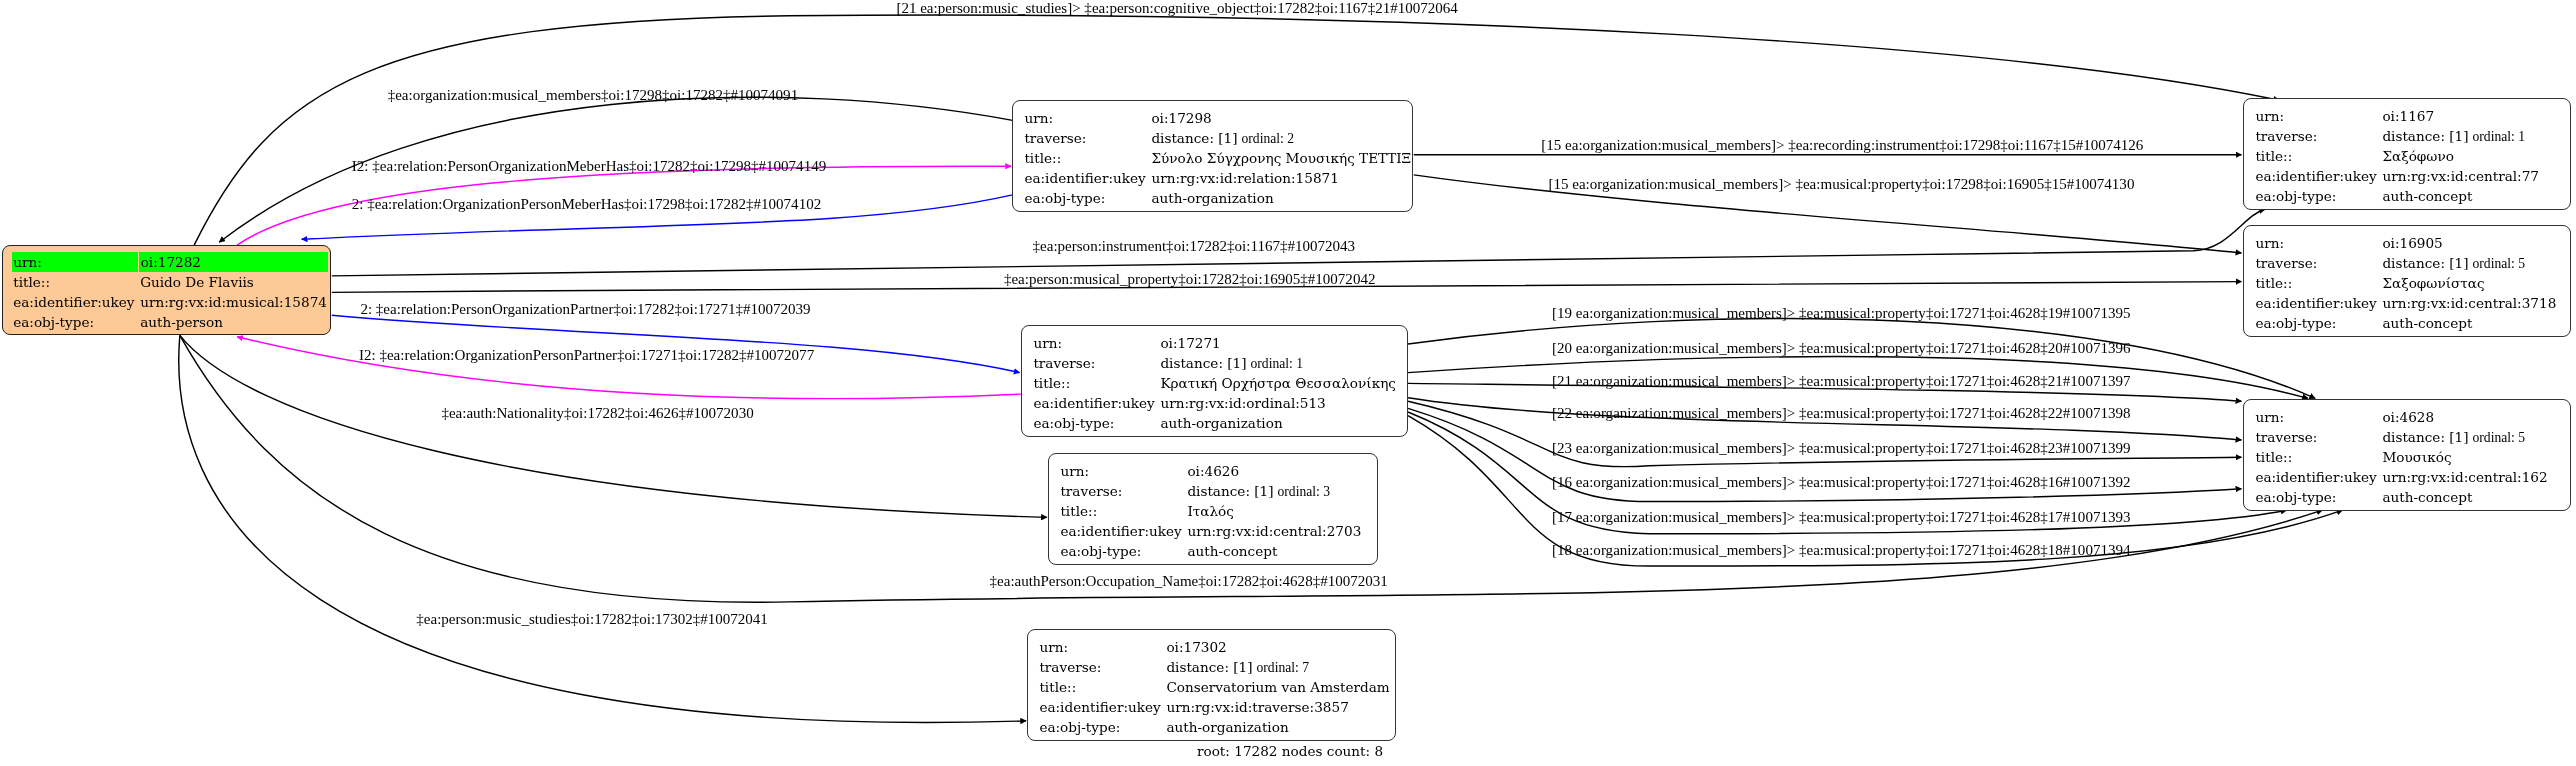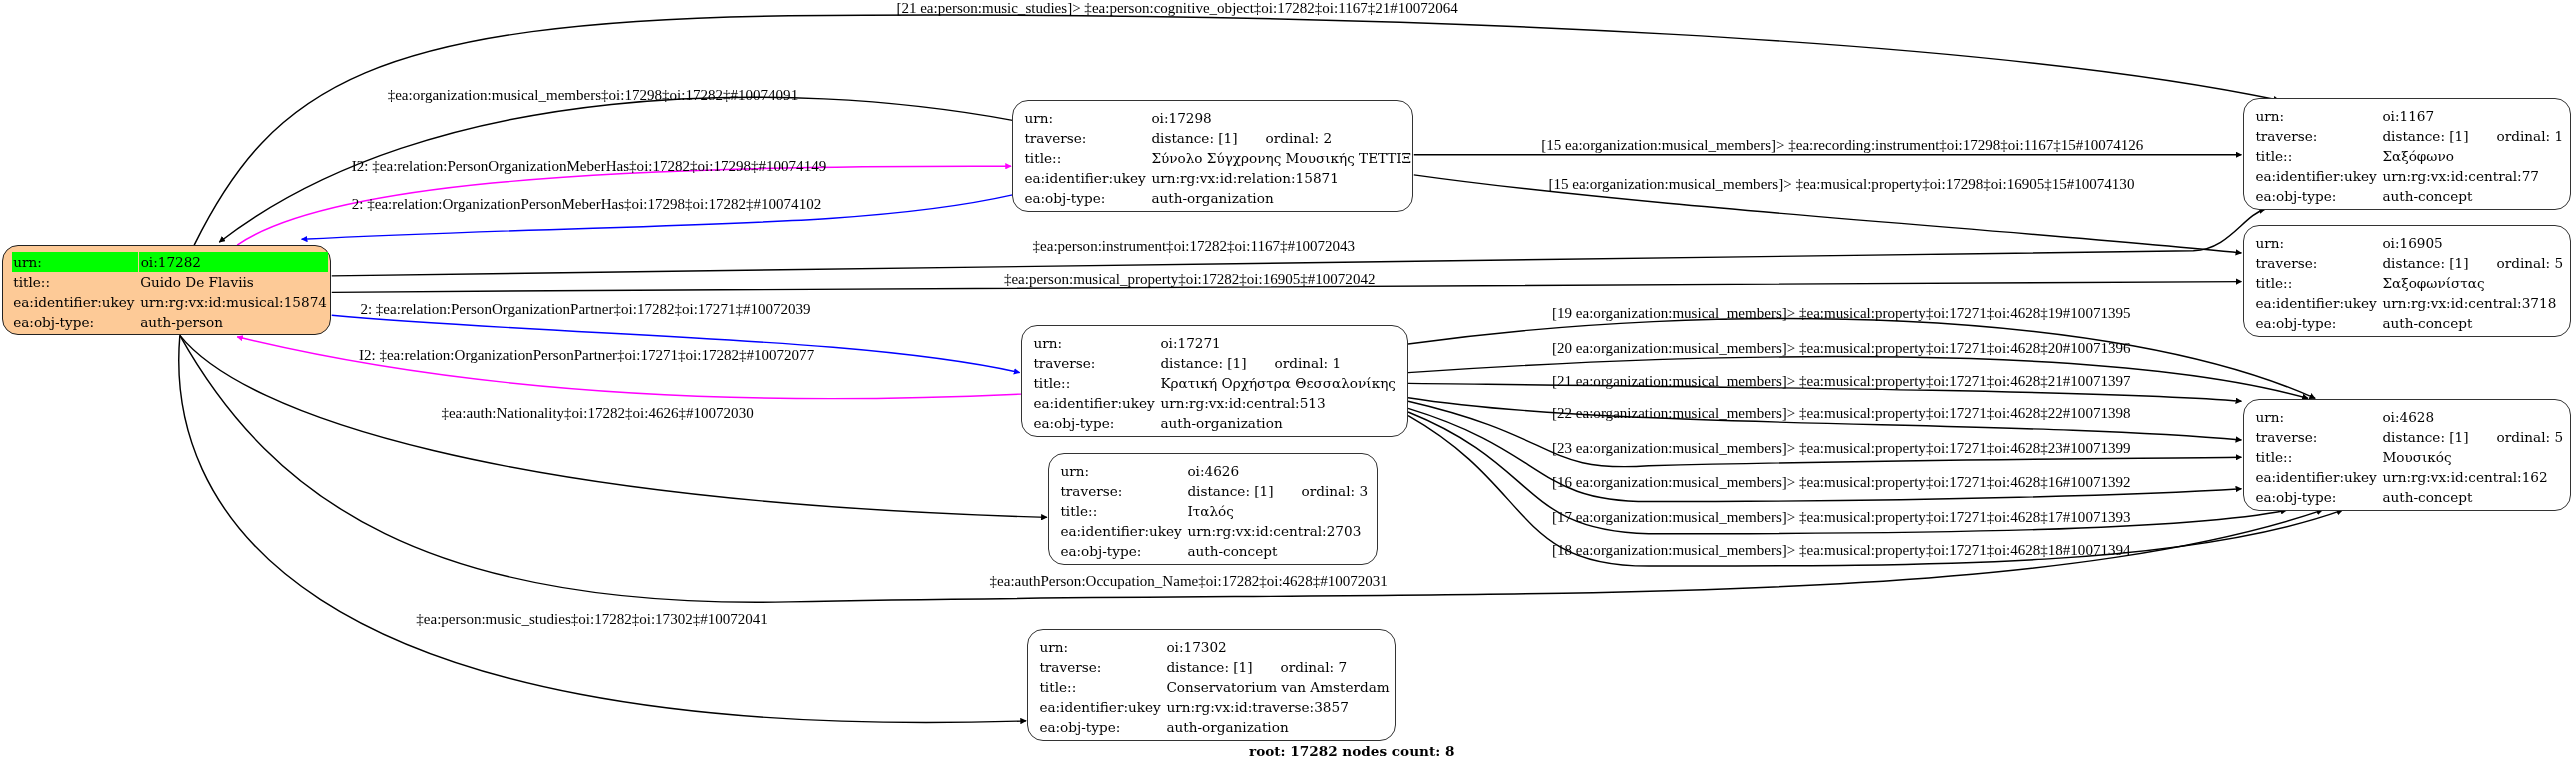--- a/index.html
+++ b/index.html
@@ -1,27 +1,27 @@
 <!DOCTYPE html>
 <html style="font-size:11.5px"><head>
 <meta charset="utf-8">
 <style>
   html, body { margin: 0; padding: 0; background: #ffffff; }
   body { width: 2576px; height: 766px; position: relative; overflow: hidden;
          font-family: "DejaVu Serif", "Liberation Serif", serif; color: #000; }
   #graph { position: absolute; left: 0; top: 0; width: 2576px; height: 766px; }
-  .node { position: absolute; box-sizing: border-box; border: 1.4px solid #333; border-radius: 16px;
+  .node { position: absolute; box-sizing: border-box; border: 1.4px solid #333; border-radius: 8px;
           background: #fff; padding: 7.2px 10px 5.7px 10px; }
   .node.root { background: #fdca97; border-color: #222; }
   .node table { border-collapse: collapse; font-size: 13.6px; line-height: 14.3px; }
   .node td { padding: 0 1.4px; white-space: nowrap; height: 20px; vertical-align: middle; }
   .node td.k { padding-right: 4.3px; }
   .node tr.hl td { background: #00ff00; }
   .node tr.hl td.k { border-right: 1.4px solid #fdca97; }
-  .ord { margin-left: 28px; }
+  .ord { margin-left: 4px; font-family: Liberation Serif, serif; }
   .elabel { font-family: "Liberation Serif", "DejaVu Serif", serif; font-size: 21px; fill: #000; }
   .footer { position: absolute; font-size: 13.6px; white-space: nowrap; }
 </style>
 </head>
 <body>
 
 <svg id="graph" xmlns="http://www.w3.org/2000/svg" width="2576" height="766" viewBox="0 0 3593 1069">
   <defs>
     <marker id="ah-black" viewBox="0 0 10 10" refX="9" refY="5" markerWidth="9" markerHeight="9" orient="auto" markerUnits="userSpaceOnUse">
         <path d="M0,0 L10,5 L0,10 z" fill="#000"></path>
@@ -140,21 +140,21 @@
         <tr>
           <td class="k">traverse:</td>
           <td><span>distance: [1]</span><span class="ord">ordinal: 1</span></td>
         </tr>
         <tr>
           <td class="k">title::</td>
           <td>Κρατική Ορχήστρα Θεσσαλονίκης</td>
         </tr>
         <tr>
           <td class="k">ea:identifier:ukey</td>
-          <td>urn:rg:vx:id:central:513</td>
+          <td>urn:rg:vx:id:ordinal:513</td>
         </tr>
         <tr>
           <td class="k">ea:obj-type:</td>
           <td>auth-organization</td>
         </tr>
       </tbody>
     </table>
   </div>
 <div class="node" id="n4626" style="left:1048px;top:453px;width:330px;height:112px;">
     <table>
@@ -280,14 +280,14 @@
           <td>urn:rg:vx:id:central:162</td>
         </tr>
         <tr>
           <td class="k">ea:obj-type:</td>
           <td>auth-concept</td>
         </tr>
       </tbody>
     </table>
   </div>
 
-<div class="footer" style="left:1249px;top:743px;font-weight:bold;">root: 17282 nodes count: 8</div>
+<div class="footer" style="left:1197px;top:743px;">root: 17282 nodes count: 8</div>
 
 
 </body></html>

